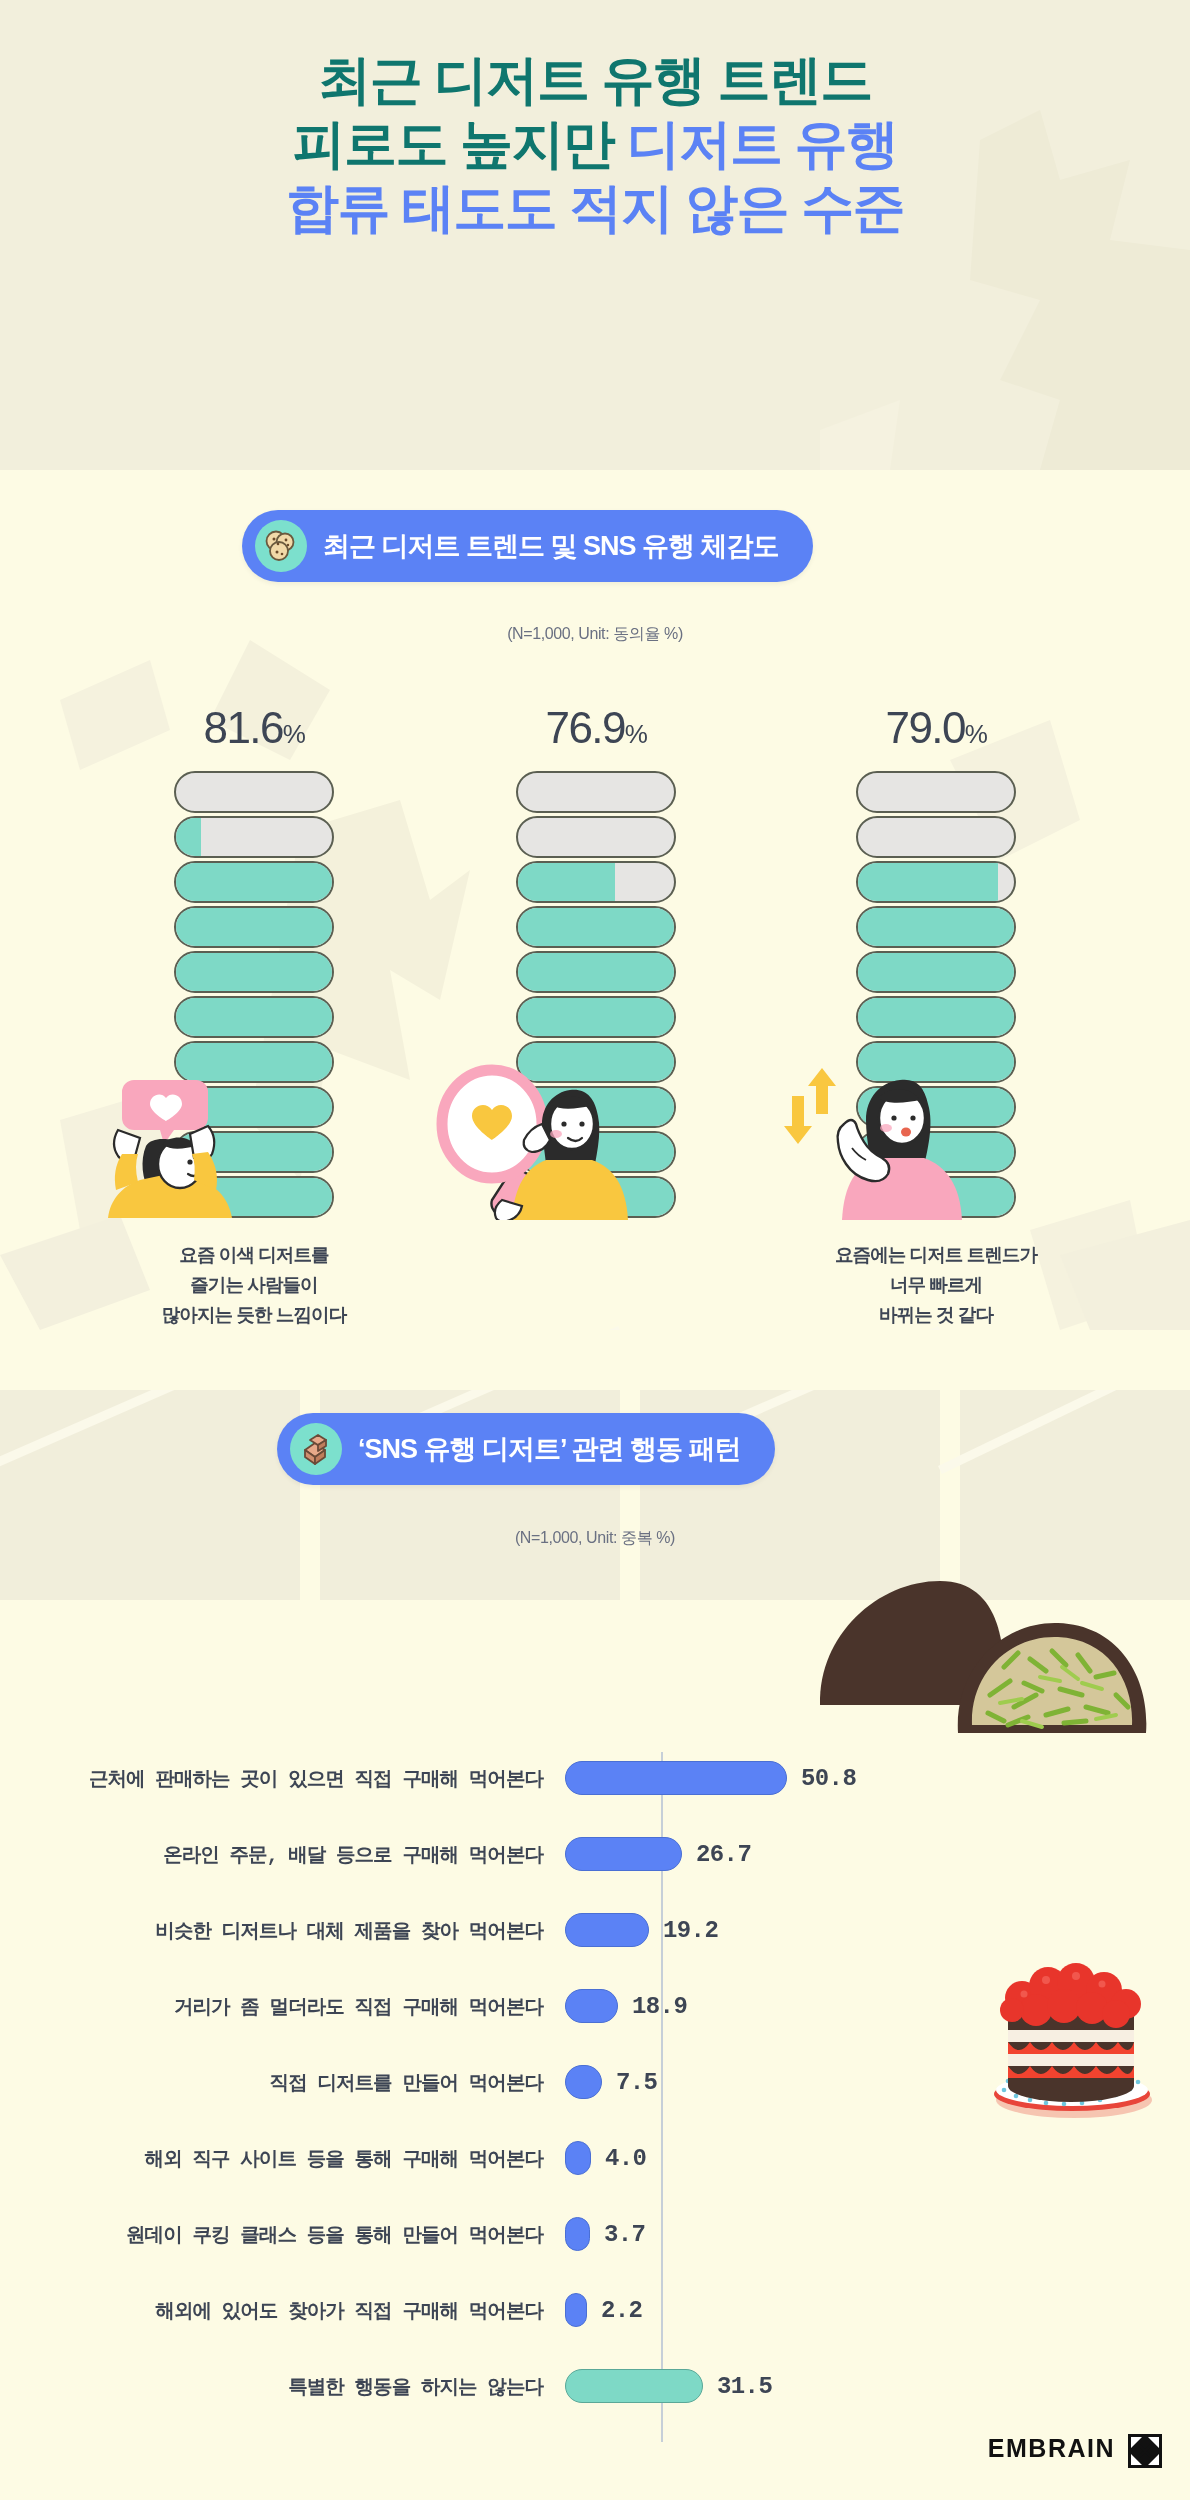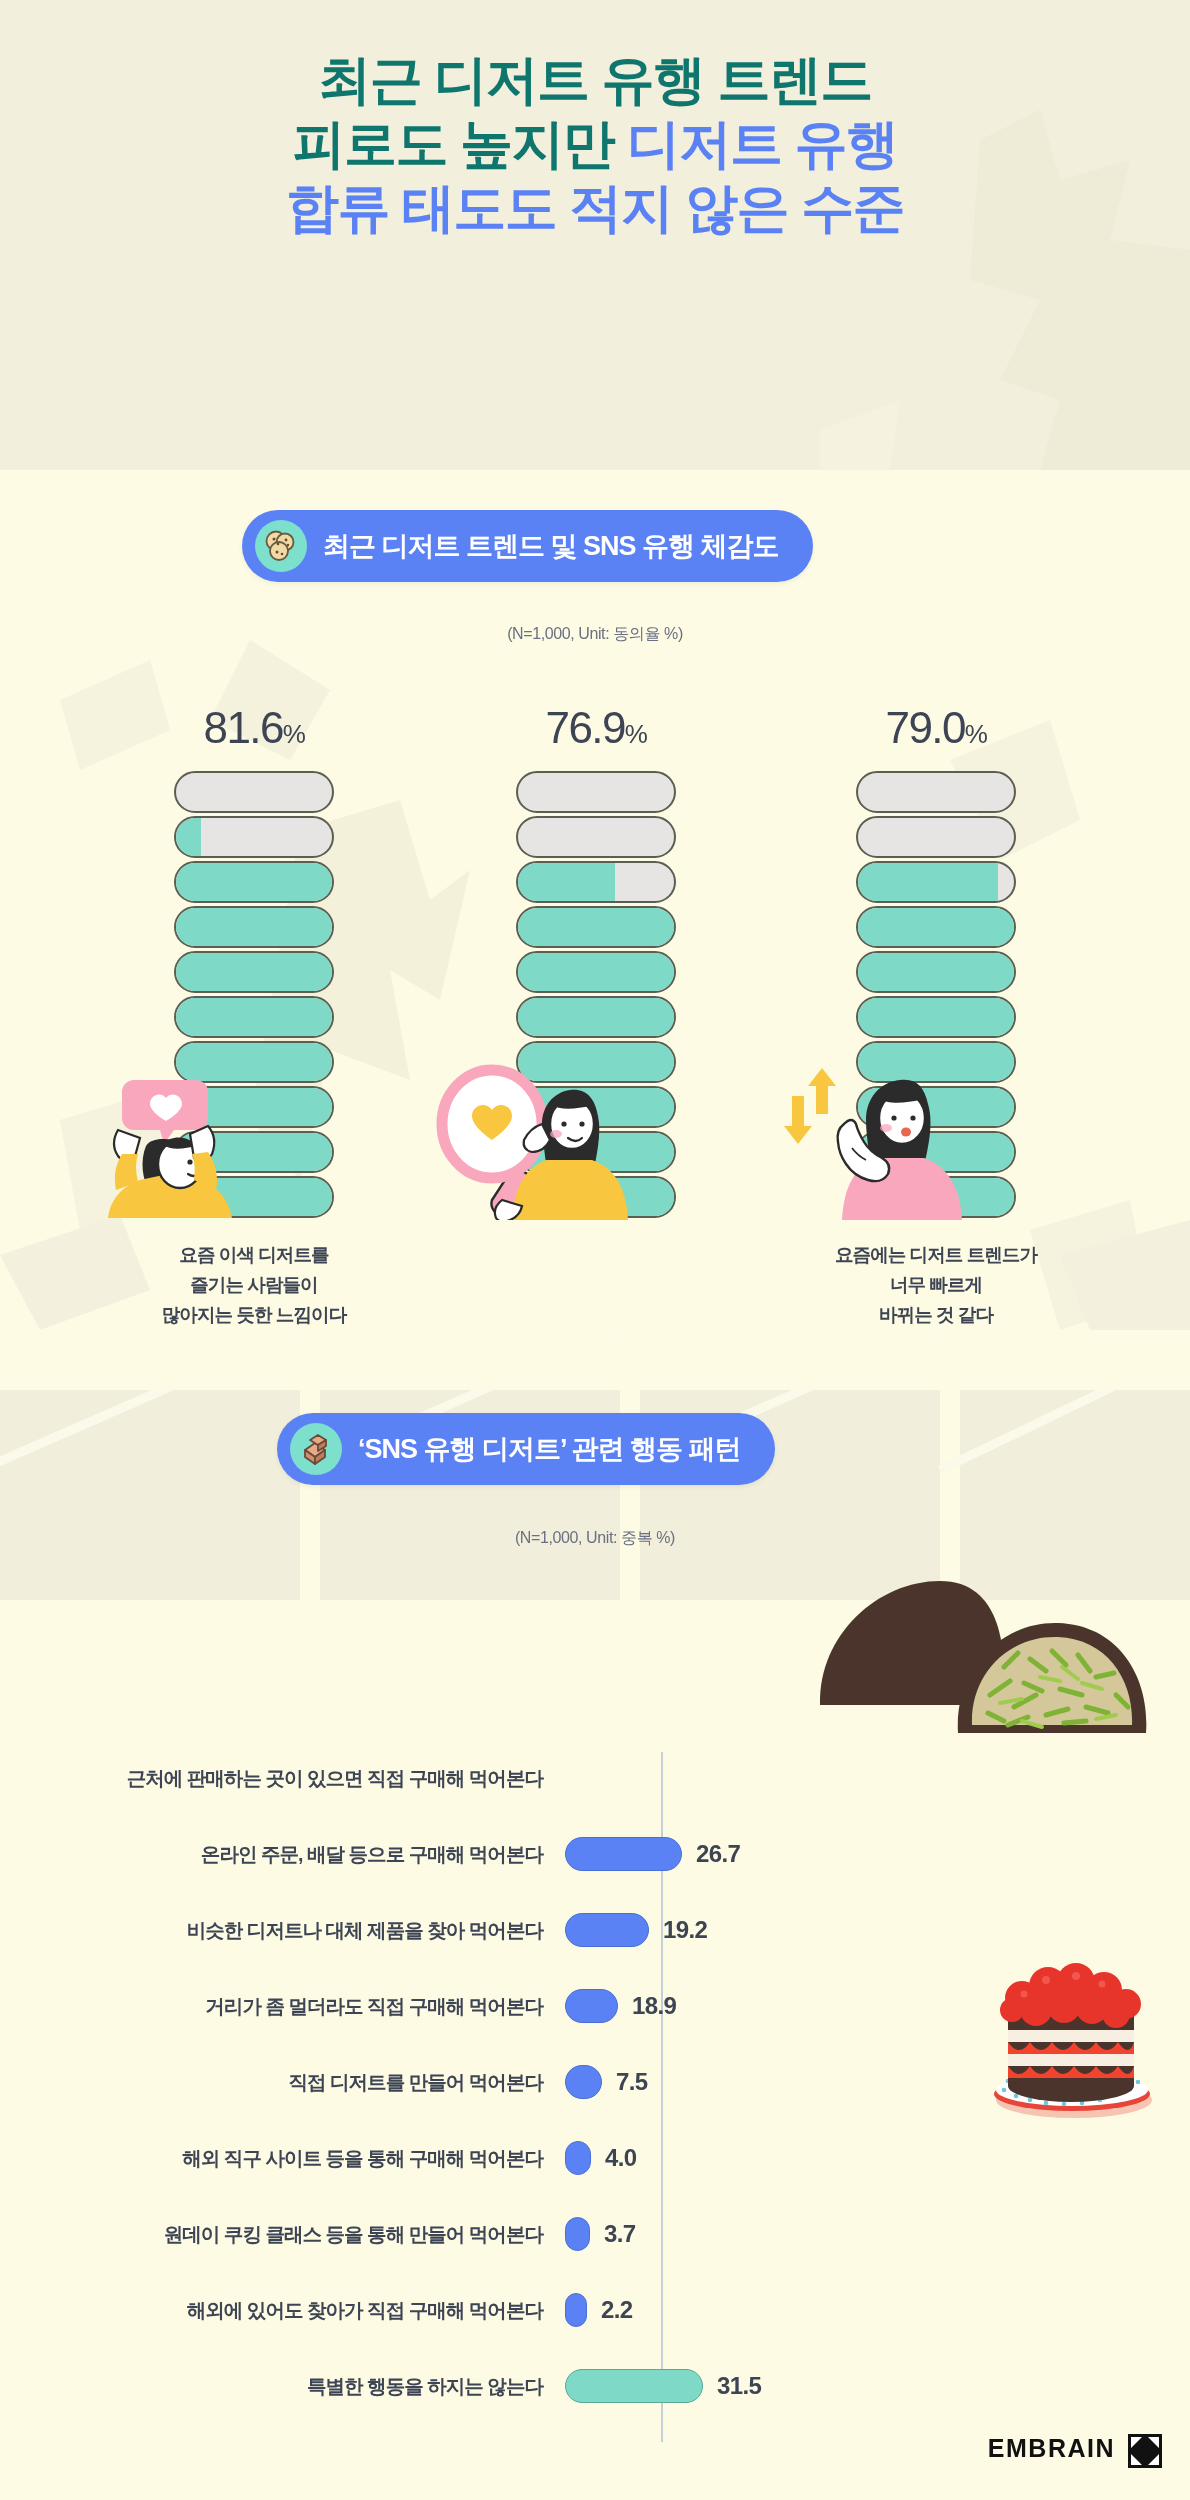--- a/index.html
+++ b/index.html
@@ -71,21 +71,21 @@
     background:#7ed9c6;
   }
   .stack-caption {
     margin-top:22px; text-align:center;
     font-size:18.5px; font-weight:bold; line-height:30px;
     color:#3d4554; letter-spacing:-0.9px;
   }
   .stack-art { position:absolute; z-index:4; pointer-events:none; }
 
   
-  #bar-chart { position:absolute; z-index:3; left:0; top:1740px; width:951px; }
+  #bar-chart { position:absolute; z-index:3; left:0; top:1740px; width:951px;font-family:Liberation Mono, monospace; }
   .bar-row { position:relative; height:76px; display:flex; align-items:center; }
   .bar-label {
     width:565px; text-align:right; padding-right:22px;
     font-size:19.5px; font-weight:bold; color:#3d4554;
     letter-spacing:-0.95px; white-space:nowrap;
   }
   .bar-track { position:relative; flex:1; height:100%; display:flex; align-items:center; }
   .bar-fill {
     height:34px; border-radius:17px;
     border:1.6px solid #4a6fd4; background:#5b82f5;
@@ -467,20 +467,24 @@
     <circle cx="124" cy="36" r="3.5"></circle>
       <circle cx="46" cy="46" r="3.5"></circle>
   </g>
 </svg>
 
 <div id="axis-line"></div>
 <div id="bar-chart">
 
   <div class="bar-row">
     <div class="bar-label">근처에 판매하는 곳이 있으면 직접 구매해 먹어본다</div>
+    <div class="bar-track">
+      <div class="bar-fill" style="width:222px"></div>
+      <span class="bar-value">50.8</span>
+    </div>
   </div>
 
   <div class="bar-row">
     <div class="bar-label">온라인 주문, 배달 등으로 구매해 먹어본다</div>
     <div class="bar-track">
       <div class="bar-fill" style="width:117px"></div>
       <span class="bar-value">26.7</span>
     </div>
   </div>
 

